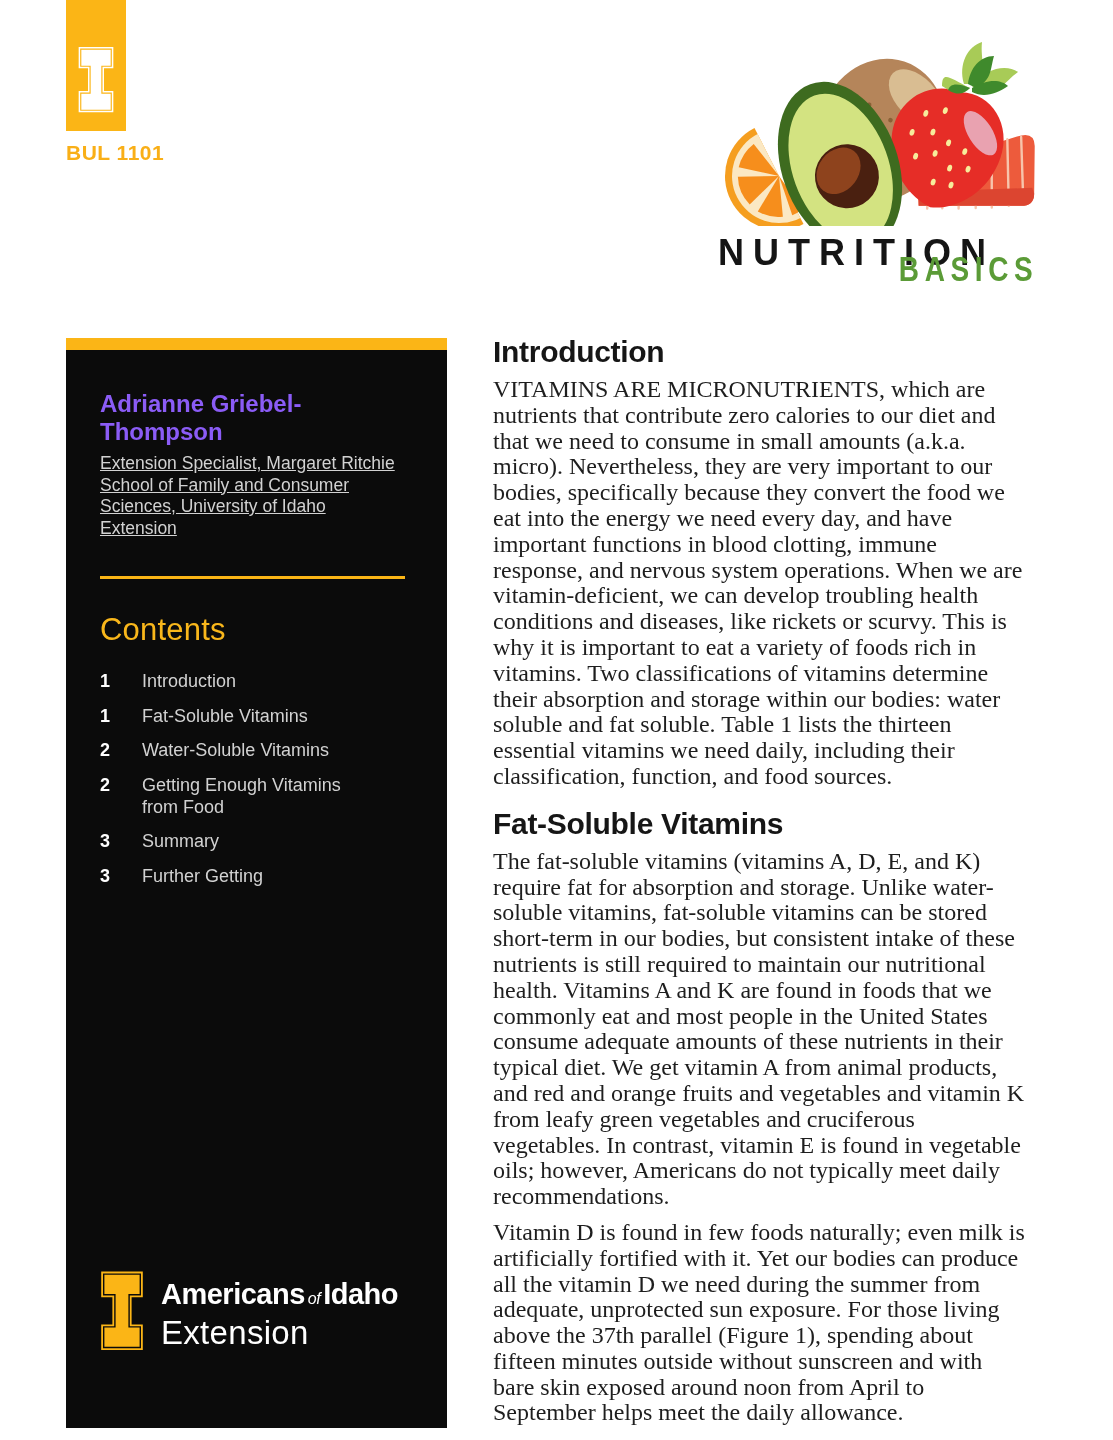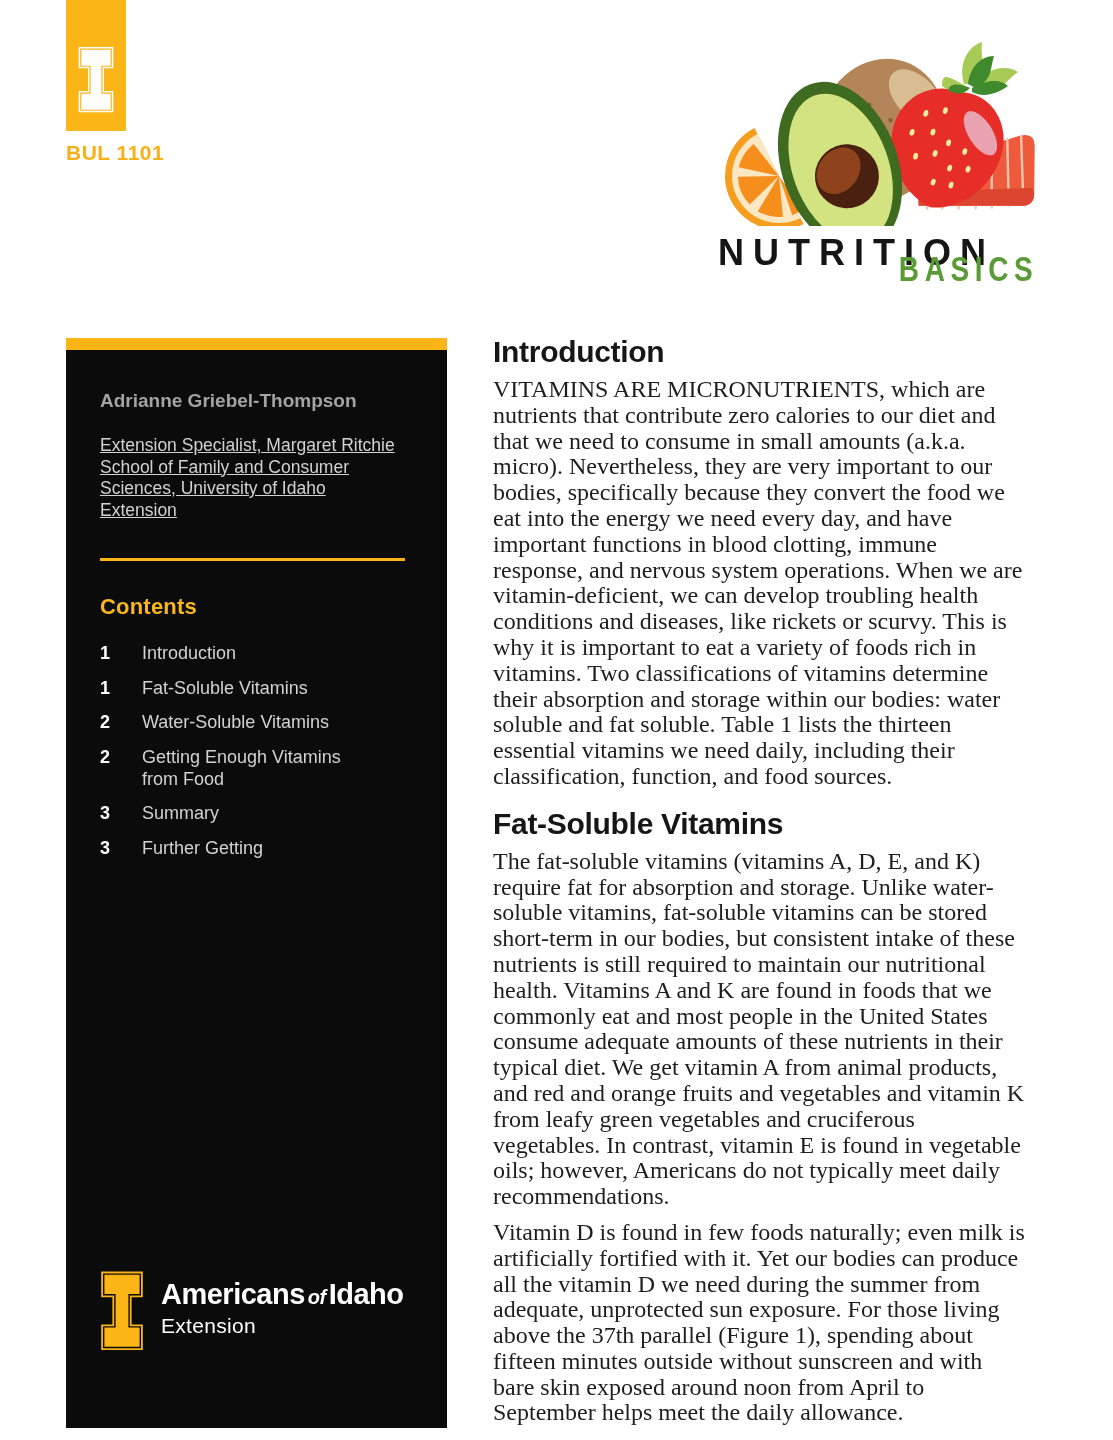--- a/index.html
+++ b/index.html
@@ -36,34 +36,34 @@
     letter-spacing:7px; color:#5B9B37; white-space:nowrap;
     transform:scaleX(0.80); transform-origin:right top;
   }
 
   
   .sidebar {
     position:absolute; left:66px; top:338px; width:381px; height:1102px;
     background:#0B0B0B; border-top:12px solid #FBB516; box-sizing:border-box;
     padding:40px 34px 0 34px; color:#D8D8D8;
   }
-  .author-name { color:#a3a3a3; font-weight:700; font-size:19px; margin:0 0 23px 0; }
+  .author-name { color:#8b5cf6; font-weight:700; font-size:24px; margin:0 0 7px 0; }
   .author-role { font-size:17.5px; line-height:21.5px; color:#D2D2D2; width:300px; margin:0;text-decoration:underline; }
   .sidebar-divider { border:none; border-top:3.5px solid #FBB516; width:305px; margin:37px 0 0 0; }
-  .contents-heading { color:#F9B71B; font-size:22px; font-weight:700; margin:33px 0 0 0; letter-spacing:0.2px; }
+  .contents-heading { color:#F9B71B; font-size:31px; font-weight:400; margin:33px 0 0 0; letter-spacing:0.2px; }
   .toc { margin-top:22px; }
   .toc-row { display:flex; margin-bottom:12.5px; font-size:18px; line-height:22px; cursor:pointer; }
   .toc-page { width:42px; font-weight:700; color:#FFFFFF; flex:none; }
   .toc-label { color:#D2D2D2; width:235px; }
 
   .uix-logo { position:absolute; left:32px; top:918px; display:flex; gap:15px; align-items:flex-start; }
   .uix-text { padding-top:10px; color:#FFFFFF; }
   .uix-line1 { font-size:29px; font-weight:700; letter-spacing:-0.5px; white-space:nowrap; }
-  .uix-line1 .of { font-size:20px; font-style:italic; font-weight:700; padding:0 3px; }
-  .uix-line2 { font-size:21px; font-weight:400; letter-spacing:0.3px; margin-top:3px; }
+  .uix-line1 .of { font-size:16px; font-style:italic; font-weight:400; padding:0 3px; }
+  .uix-line2 { font-size:33px; font-weight:400; letter-spacing:0.3px; margin-top:3px; }
 
   
   .main { position:absolute; left:493px; top:335px; width:535px; }
   .section-heading {
     font-size:30px; font-weight:800; color:#161616; margin:0 0 9px 0;
     letter-spacing:-0.3px; line-height:1.1;
   }
   .section-heading.second { margin-top:17px; }
   .main p {
     font-family:"Liberation Serif", serif; font-size:24px; line-height:25.8px;

